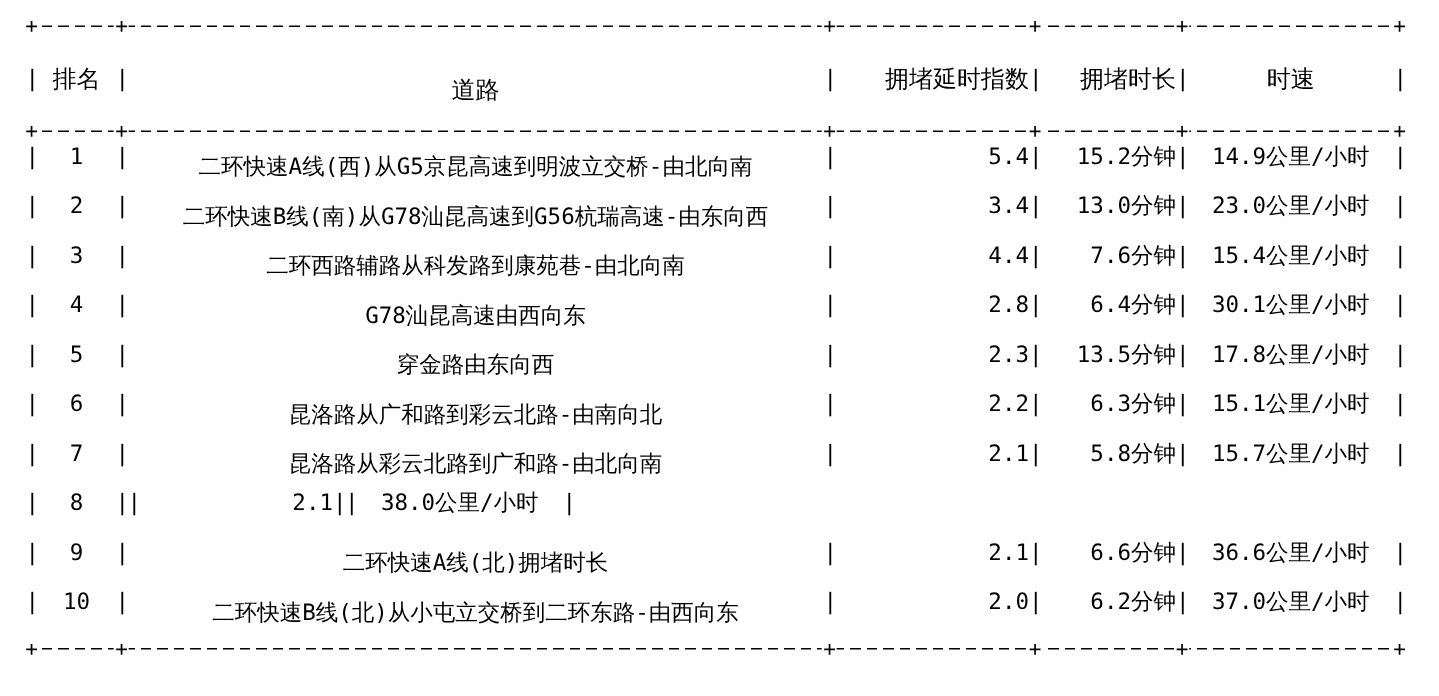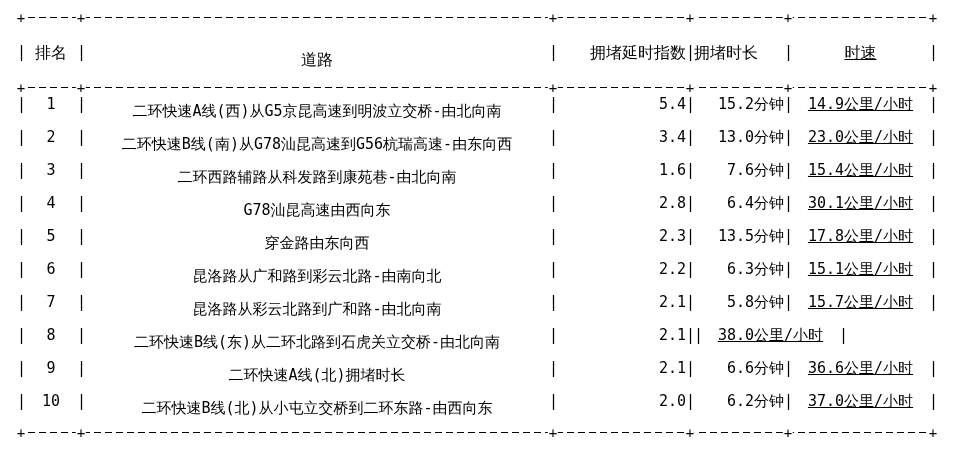--- a/index.html
+++ b/index.html
@@ -53,22 +53,22 @@
     width: 8px;
     flex: 0 0 8px;
     text-align: center;
     font-size: 15px;
   }
   .cell { text-align: center; overflow: hidden; }
   .cell.rank     { width: 52px;  flex: 0 0 52px;  }
   .cell.road     { width: 464px; flex: 0 0 464px; margin-top: 13px; }
   .cell.cindex   { width: 129px; flex: 0 0 129px; text-align: right; }
   .cell.duration { width: 90px;  flex: 0 0 90px;  text-align: right; padding-left: 7px; box-sizing: border-box; }
-  .cell.speed    { width: 137px; flex: 0 0 137px; text-decoration: underline; }
-  .trow.header .cell.duration { text-align: left; padding-left: 0; }
+  .cell.speed    { width: 137px; flex: 0 0 137px; }
+  .trow.header .cell.duration { text-align: right; padding-left: 0; }
   .body-pad { height: 14px; }
 </style>
 </head>
 <body>
 
 <div class="page">
   <div class="ascii-table">
 
     <div class="hline">
         <span class="cross" style="left: 4px;">+</span>
@@ -128,21 +128,21 @@
     <span class="pipe">|</span>
     <span class="cell speed">23.0公里/小时</span>
     <span class="pipe">|</span>
   </div>
         <div class="trow">
     <span class="pipe">|</span>
     <span class="cell rank">3</span>
     <span class="pipe">|</span>
     <span class="cell road">二环西路辅路从科发路到康苑巷-由北向南</span>
     <span class="pipe">|</span>
-    <span class="cell cindex">1.6</span>
+    <span class="cell cindex">4.4</span>
     <span class="pipe">|</span>
     <span class="cell duration">7.6分钟</span>
     <span class="pipe">|</span>
     <span class="cell speed">15.4公里/小时</span>
     <span class="pipe">|</span>
   </div>
         <div class="trow">
     <span class="pipe">|</span>
     <span class="cell rank">4</span>
     <span class="pipe">|</span>
@@ -191,21 +191,20 @@
     <span class="pipe">|</span>
     <span class="cell duration">5.8分钟</span>
     <span class="pipe">|</span>
     <span class="cell speed">15.7公里/小时</span>
     <span class="pipe">|</span>
   </div>
         <div class="trow">
     <span class="pipe">|</span>
     <span class="cell rank">8</span>
     <span class="pipe">|</span>
-    <span class="cell road">二环快速B线(东)从二环北路到石虎关立交桥-由北向南</span>
     <span class="pipe">|</span>
     <span class="cell cindex">2.1</span>
     <span class="pipe">|</span>
     <span class="pipe">|</span>
     <span class="cell speed">38.0公里/小时</span>
     <span class="pipe">|</span>
   </div>
         <div class="trow">
     <span class="pipe">|</span>
     <span class="cell rank">9</span>

